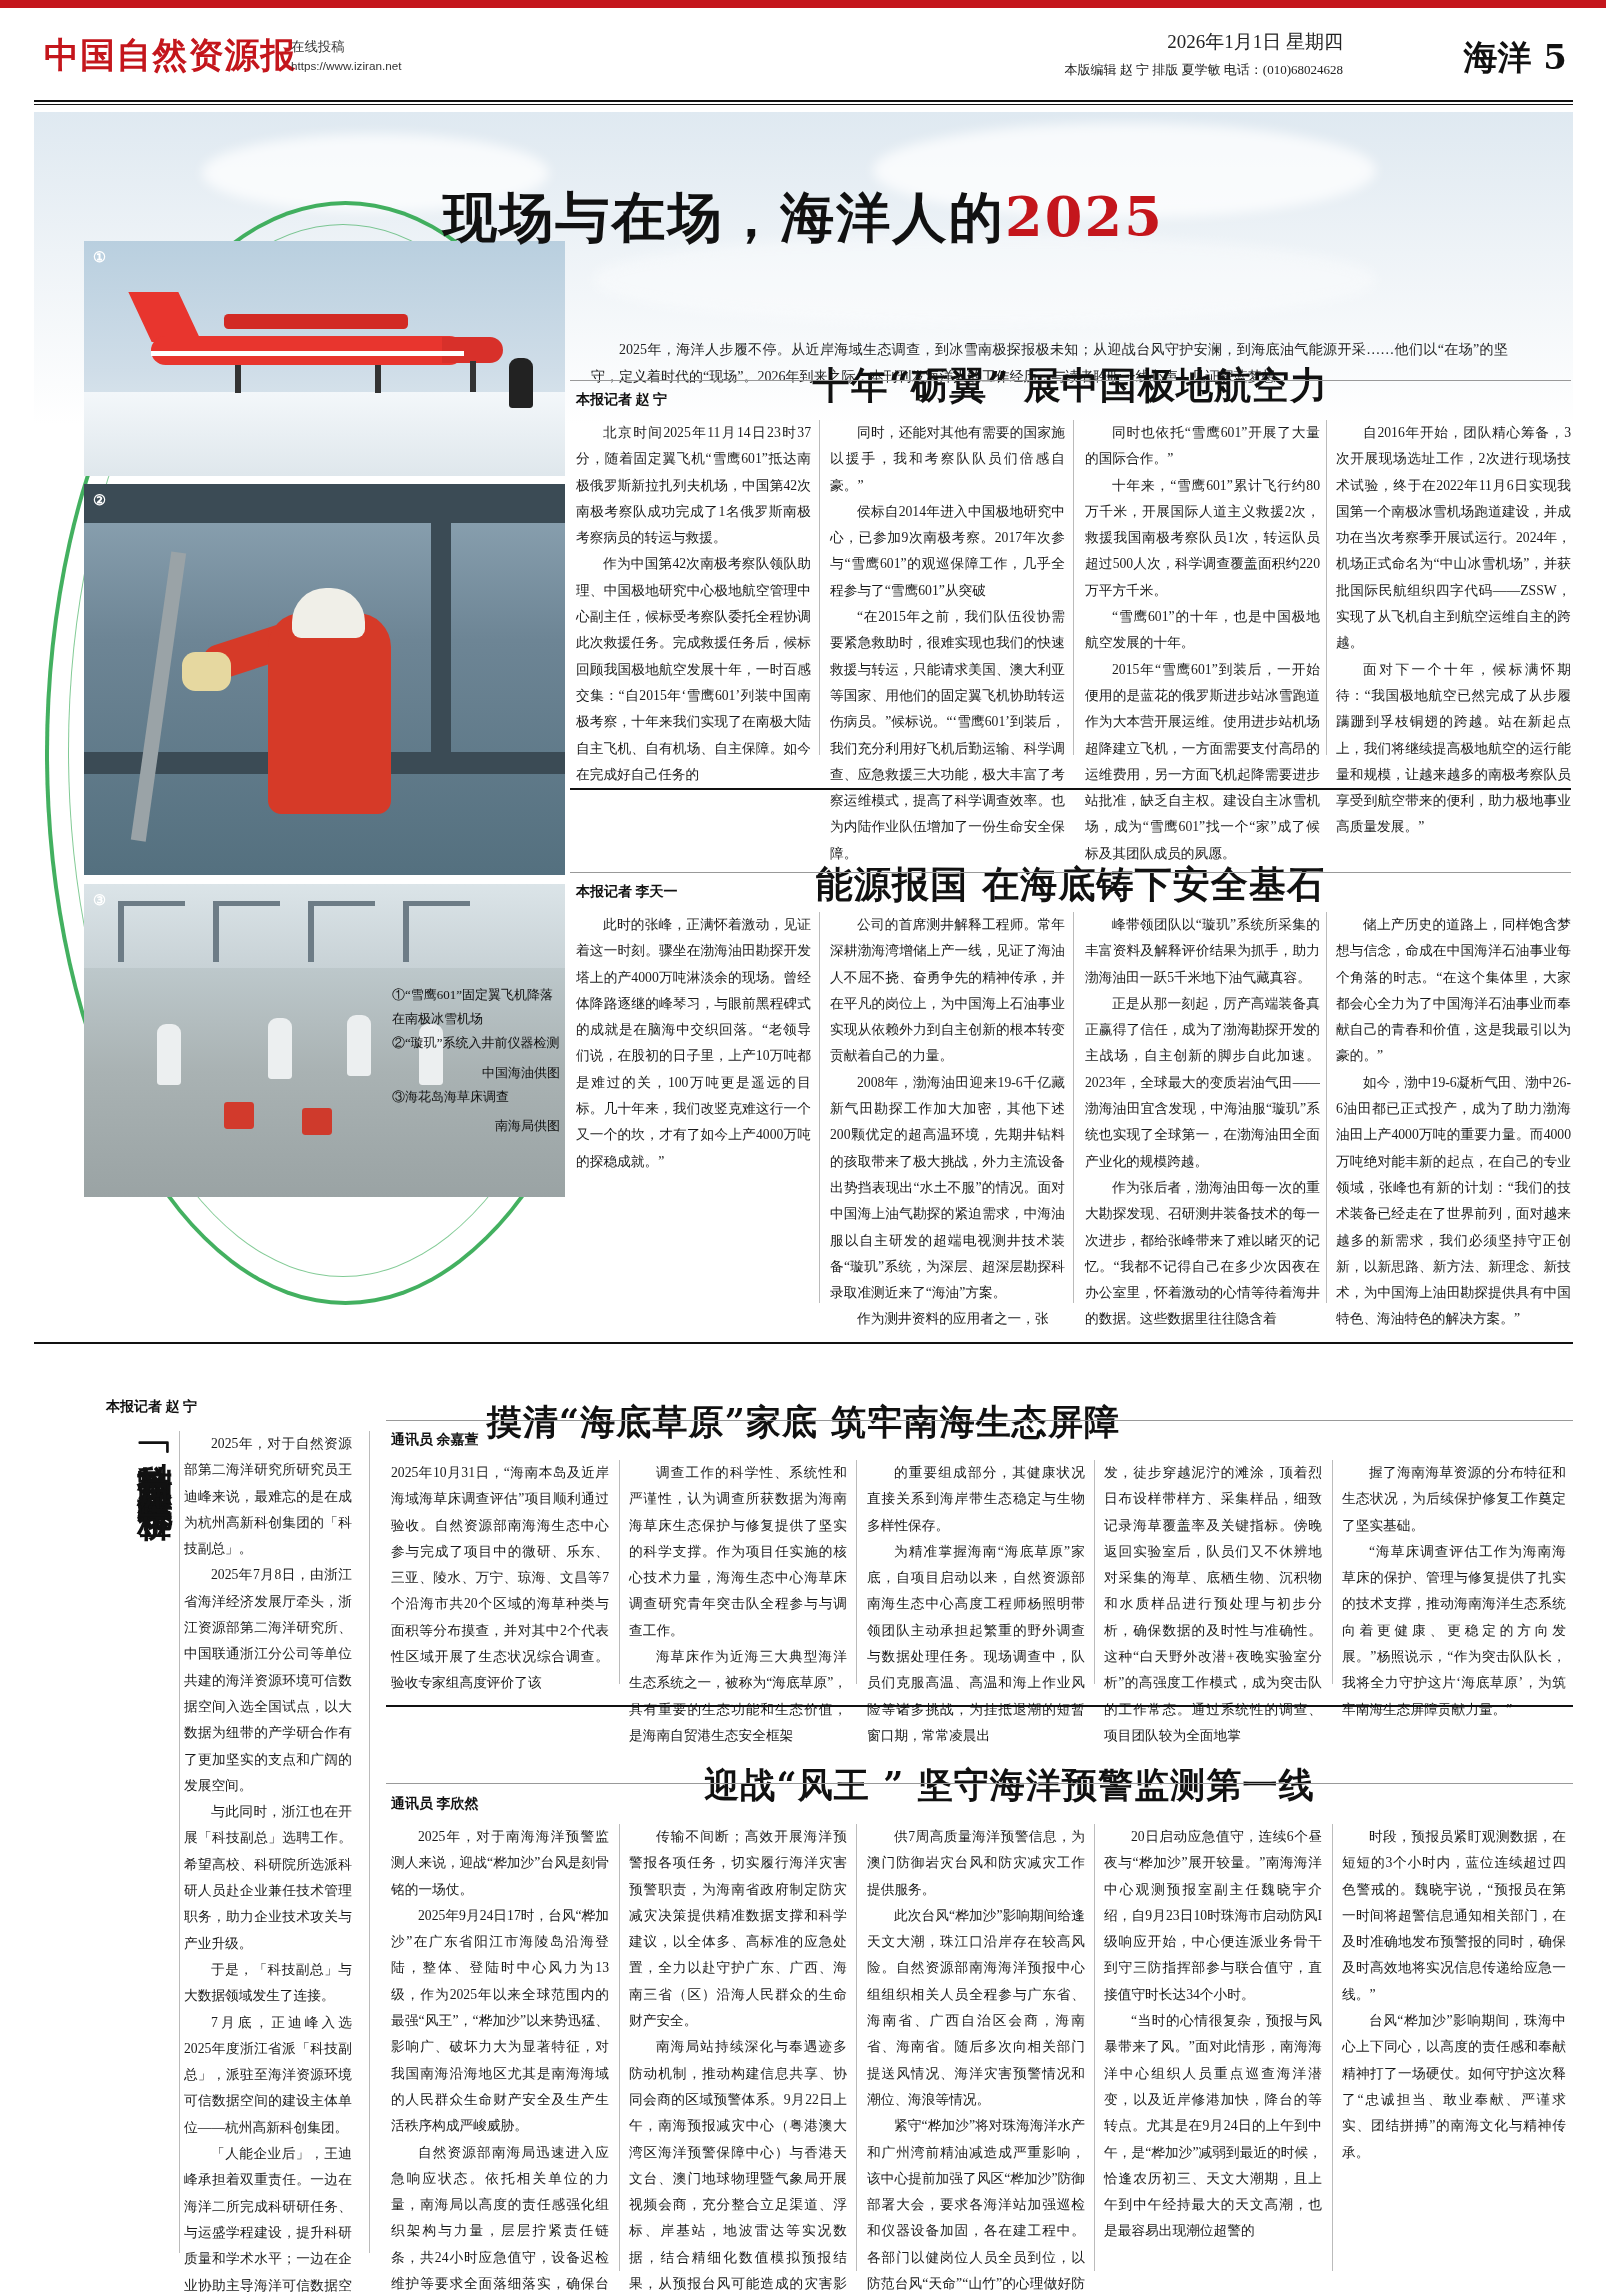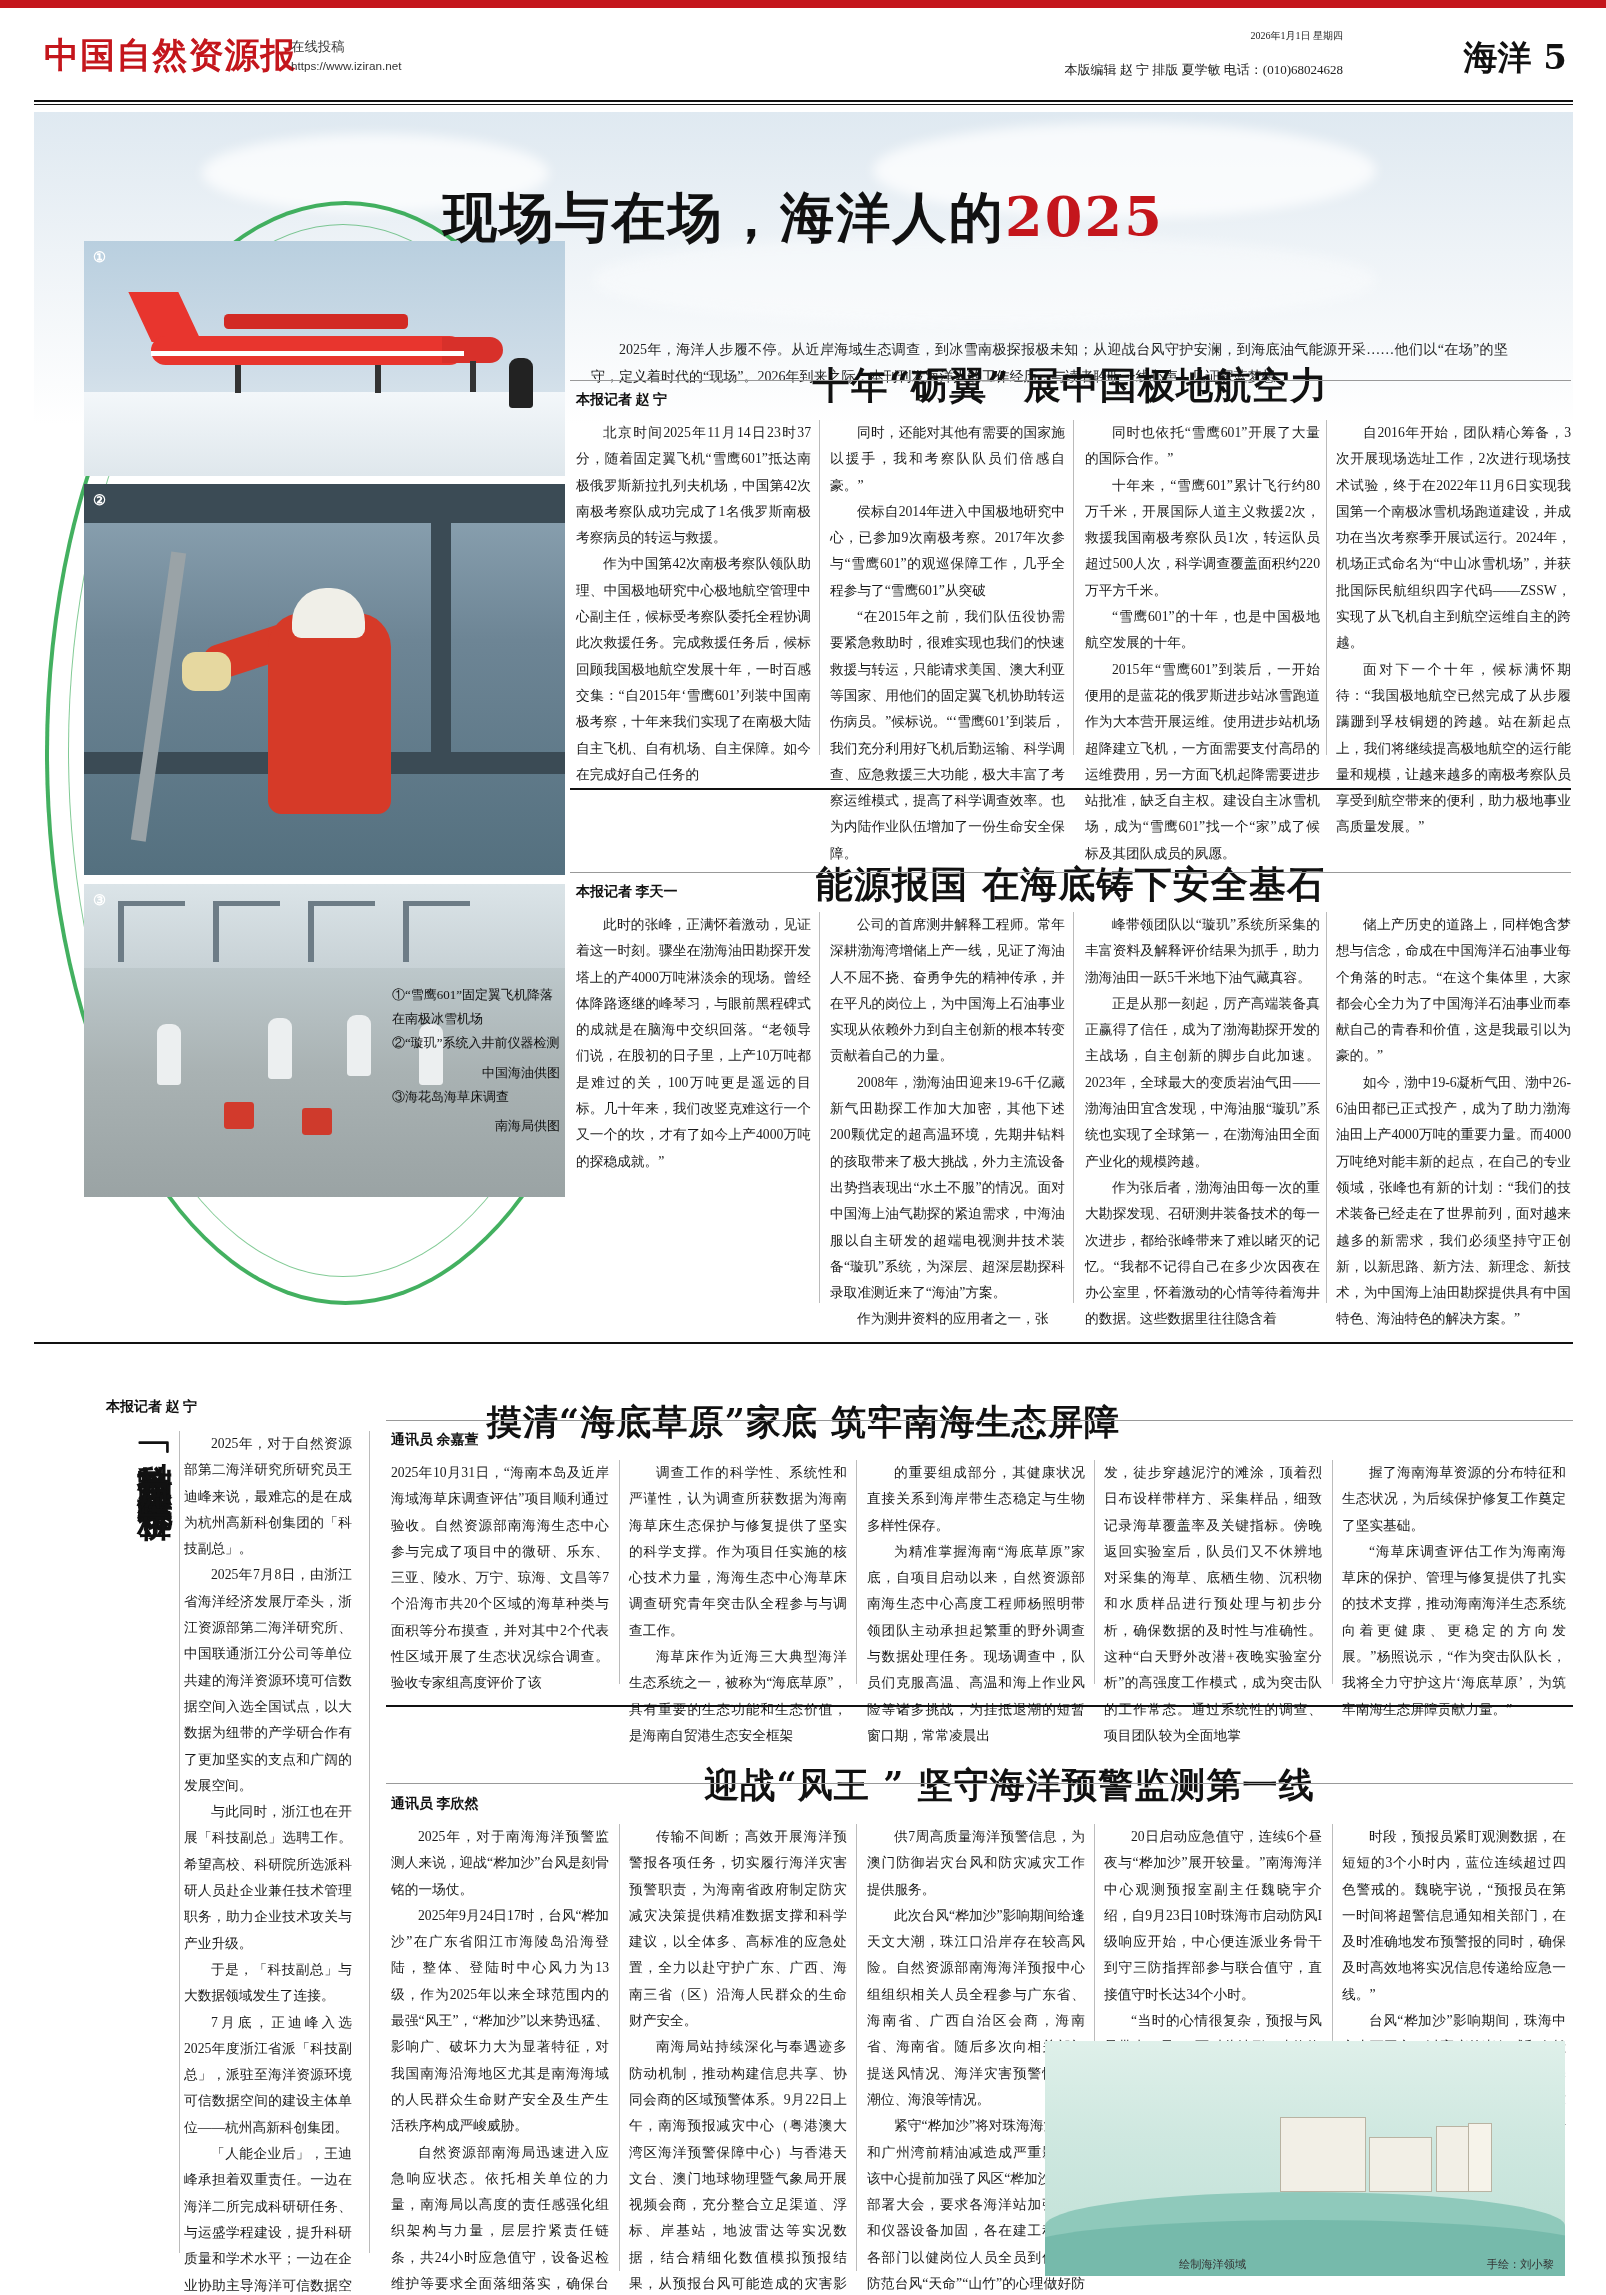--- a/index.html
+++ b/index.html
@@ -6,21 +6,21 @@
   body{font-family:"Liberation Serif", serif; color:#111;}
   .page{width:1606px;height:2295px;position:relative;background:#fff;overflow:hidden;padding-left:36px;}
 
   
   .masthead{position:absolute;left:0;top:0;width:1606px;height:106px;}
   .mast-red-bar{position:absolute;left:0;top:0;width:1606px;height:7.8px;background:#c4161c;}
   .mast-title{position:absolute;left:44px;top:32px;font-family:"DejaVu Serif", serif;font-size:35px;font-weight:bold;color:#c4161c;letter-spacing:1.1px;white-space:nowrap;}
   .mast-sub{position:absolute;left:291px;top:37px;font-size:13.4px;color:#333;line-height:1.5;}
   .mast-sub .s1{display:block;}
   .mast-sub .s2{display:block;font-family:"Liberation Sans", sans-serif;font-size:11.7px;color:#333;}
-  .mast-date{position:absolute;right:263px;top:29px;font-size:10px;color:#222;white-space:nowrap;}
+  .mast-date{position:absolute;right:263px;top:29px;font-size:19px;color:#222;white-space:nowrap;}
   .mast-credits{position:absolute;right:263px;top:61px;font-size:13px;color:#222;white-space:nowrap;}
   .mast-section{position:absolute;right:39px;top:35px;font-size:34px;font-weight:bold;color:#111;white-space:nowrap;font-family:"DejaVu Serif", serif;}
   .mast-section .num{color:#111;}
   .mast-rule{position:absolute;left:34px;top:100px;width:1539px;height:2.2px;background:#111;}
   .mast-rule2{position:absolute;left:34px;top:104px;width:1539px;height:1.1px;background:#111;}
 
   
   .hero{position:absolute;left:34px;top:112px;width:1539px;height:1244px;overflow:hidden;}
   .hero-sky{position:absolute;left:0;top:0;width:1539px;height:313px;
      background:linear-gradient(180deg,#dfe9f1 0%, #eef3f7 45%, #ffffff 100%);}
@@ -316,26 +316,15 @@
       <p>2025年，对于自然资源部第二海洋研究所研究员王迪峰来说，最难忘的是在成为杭州高新科创集团的「科技副总」。</p>
       <p>2025年7月8日，由浙江省海洋经济发展厅牵头，浙江资源部第二海洋研究所、中国联通浙江分公司等单位共建的海洋资源环境可信数据空间入选全国试点，以大数据为纽带的产学研合作有了更加坚实的支点和广阔的发展空间。</p>
       <p>与此同时，浙江也在开展「科技副总」选聘工作。希望高校、科研院所选派科研人员赴企业兼任技术管理职务，助力企业技术攻关与产业升级。</p>
       <p>于是，「科技副总」与大数据领域发生了连接。</p>
       <p>7月底，正迪峰入选2025年度浙江省派「科技副总」，派驻至海洋资源环境可信数据空间的建设主体单位——杭州高新科创集团。</p>
       <p>「人能企业后」，王迪峰承担着双重责任。一边在海洋二所完成科研研任务、与运盛学程建设，提升科研质量和学术水平；一边在企业协助主导海洋可信数据空间的建设、负责海洋方面需求分析和高质量数据集、海洋数据治理、海洋应用场景等方面设计，推动科研成果转化，为企业及海洋经济行业创造价值。</p>
     </div>
   <div class="vrule" style="left:369px;top:1431px;height:822px;"></div>
   <div class="vrule" style="left:179px;top:1431px;height:822px;"></div>
 
-  <div class="illus">
-    <div class="illus-bg"></div>
-    <div class="bldg" style="left:235px;bottom:84px;width:84px;height:73px;"></div>
-    <div class="bldg" style="left:324px;bottom:84px;width:61px;height:53px;"></div>
-    <div class="bldg" style="left:391px;bottom:84px;width:50px;height:64px;"></div>
-    <div class="lighthouse"></div>
-    <div class="wave"></div>
-    <div class="wave2"></div>
-    <div class="illus-cap2">绘制海洋领域</div>
-    <div class="illus-cap">手绘：刘小黎</div>
-  </div>
 
 </div>
 
 
 </body></html>

